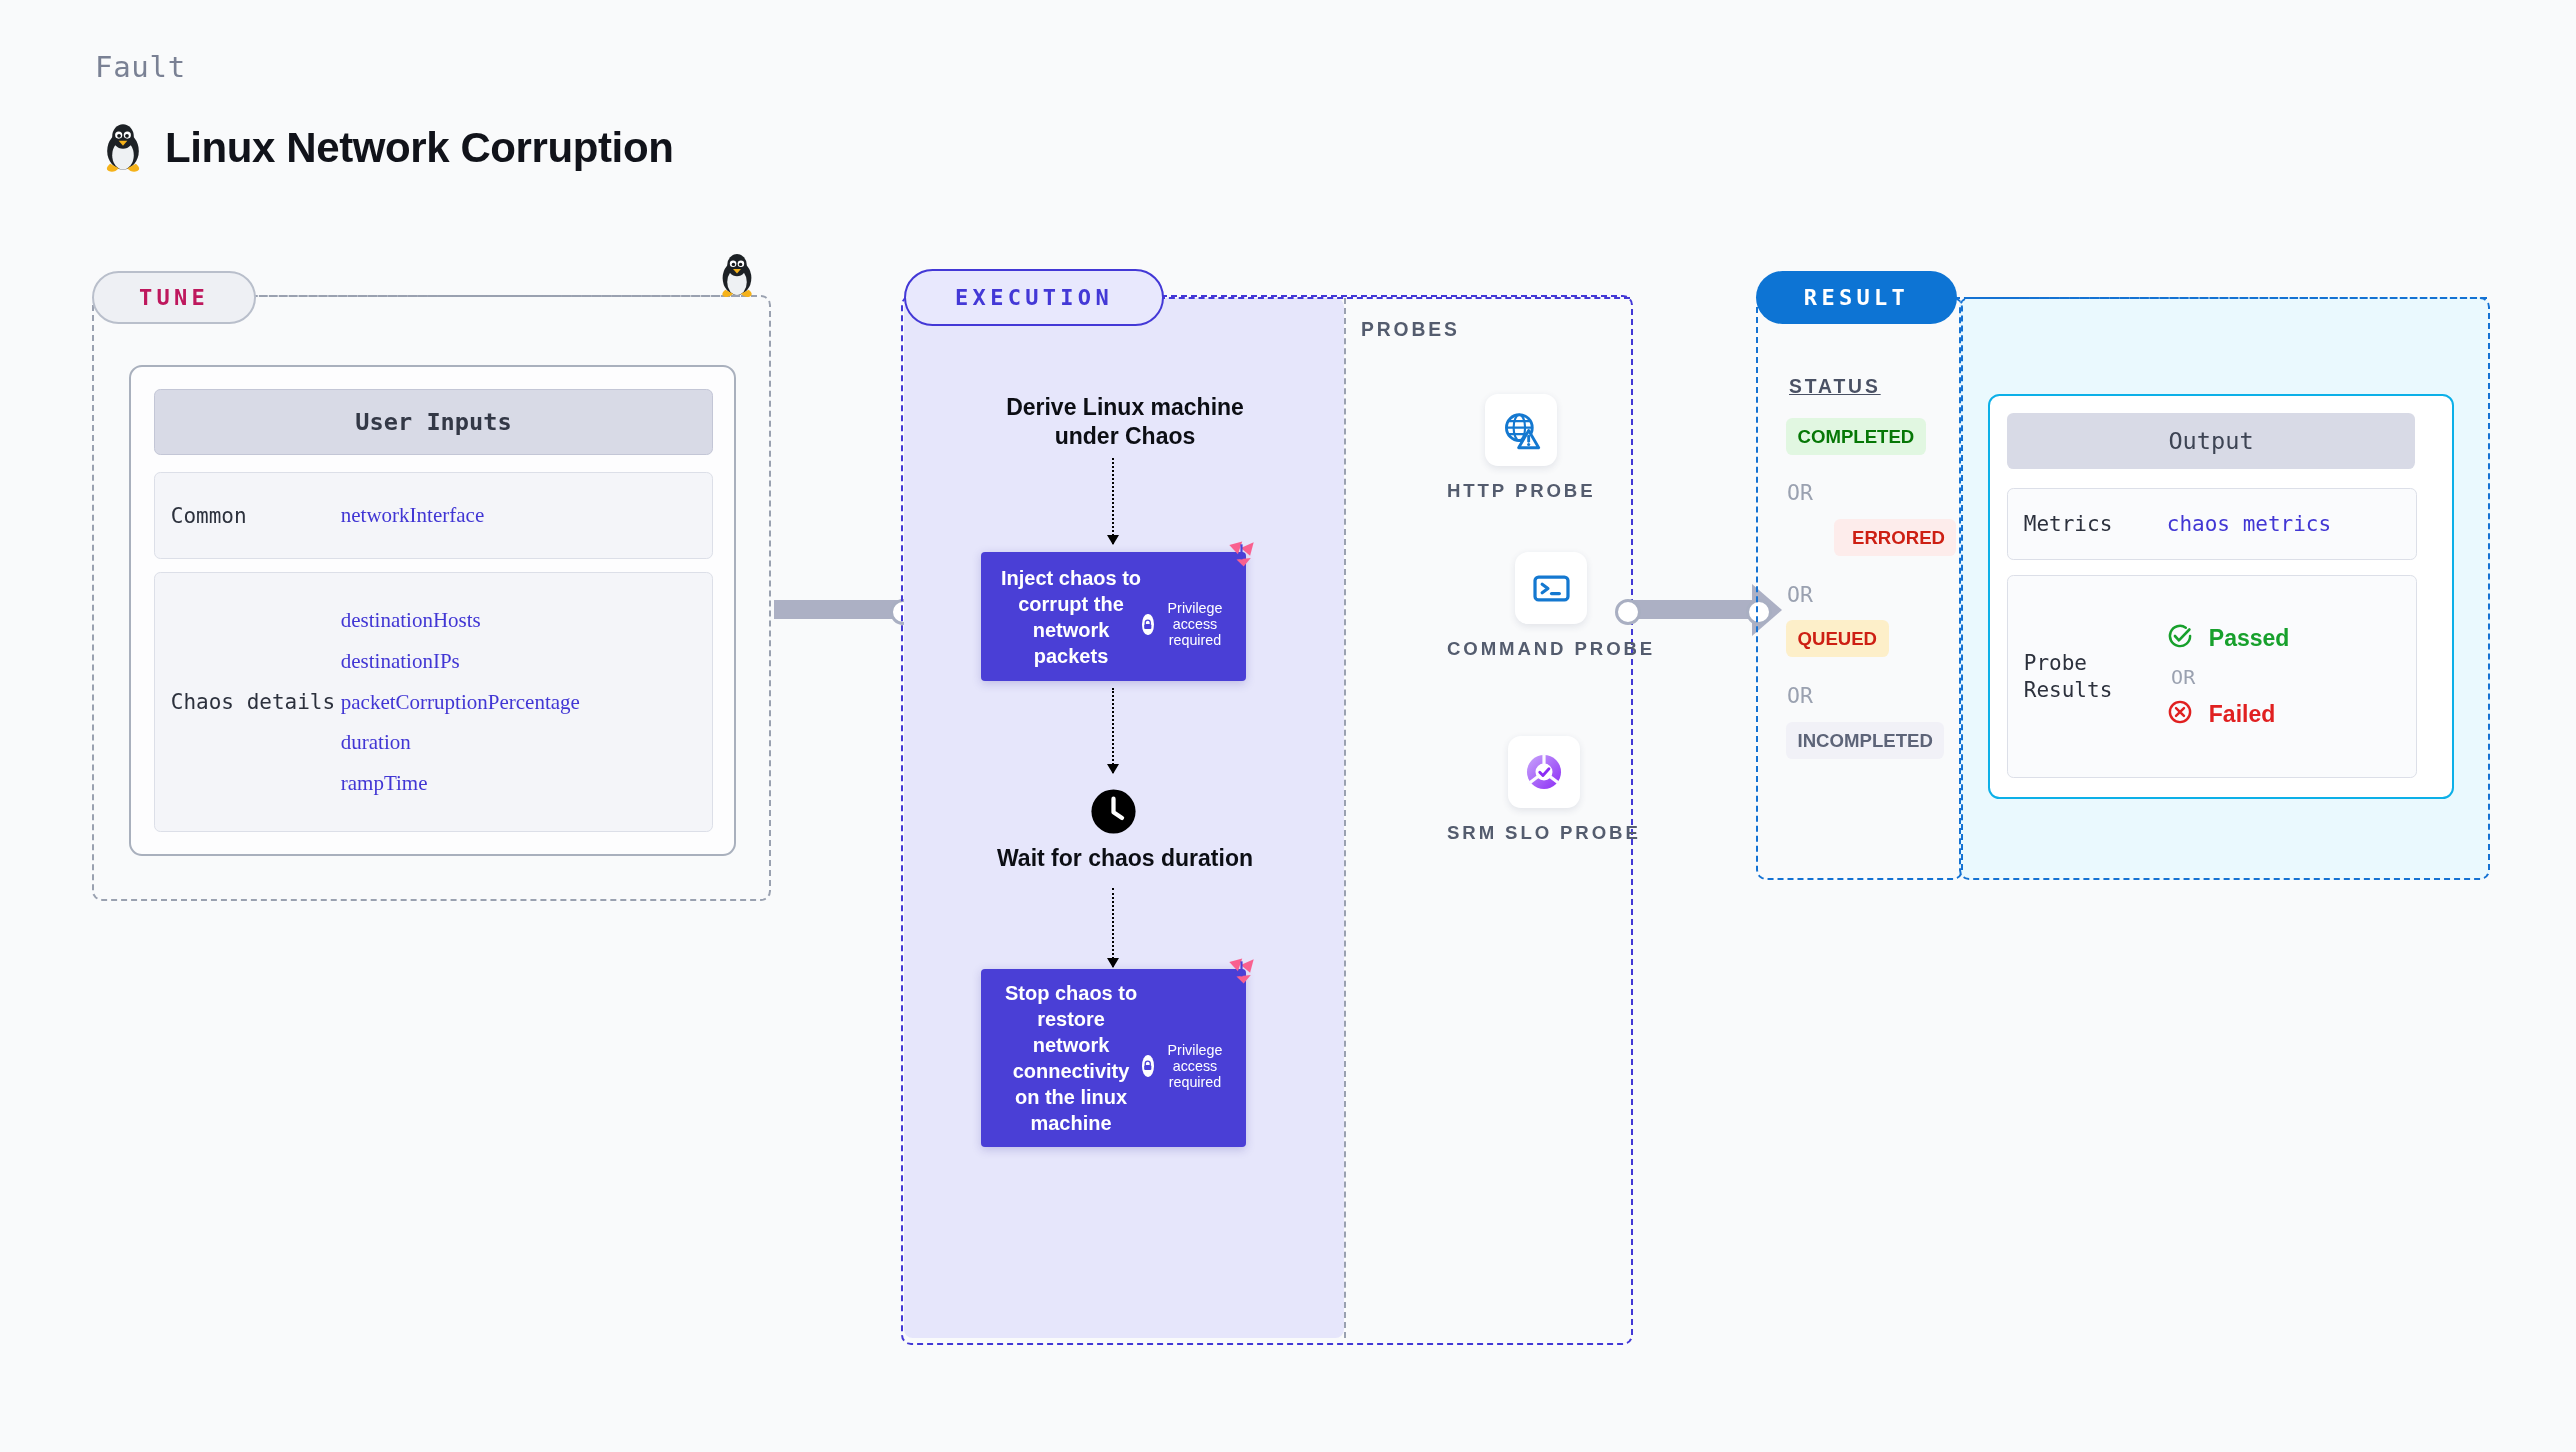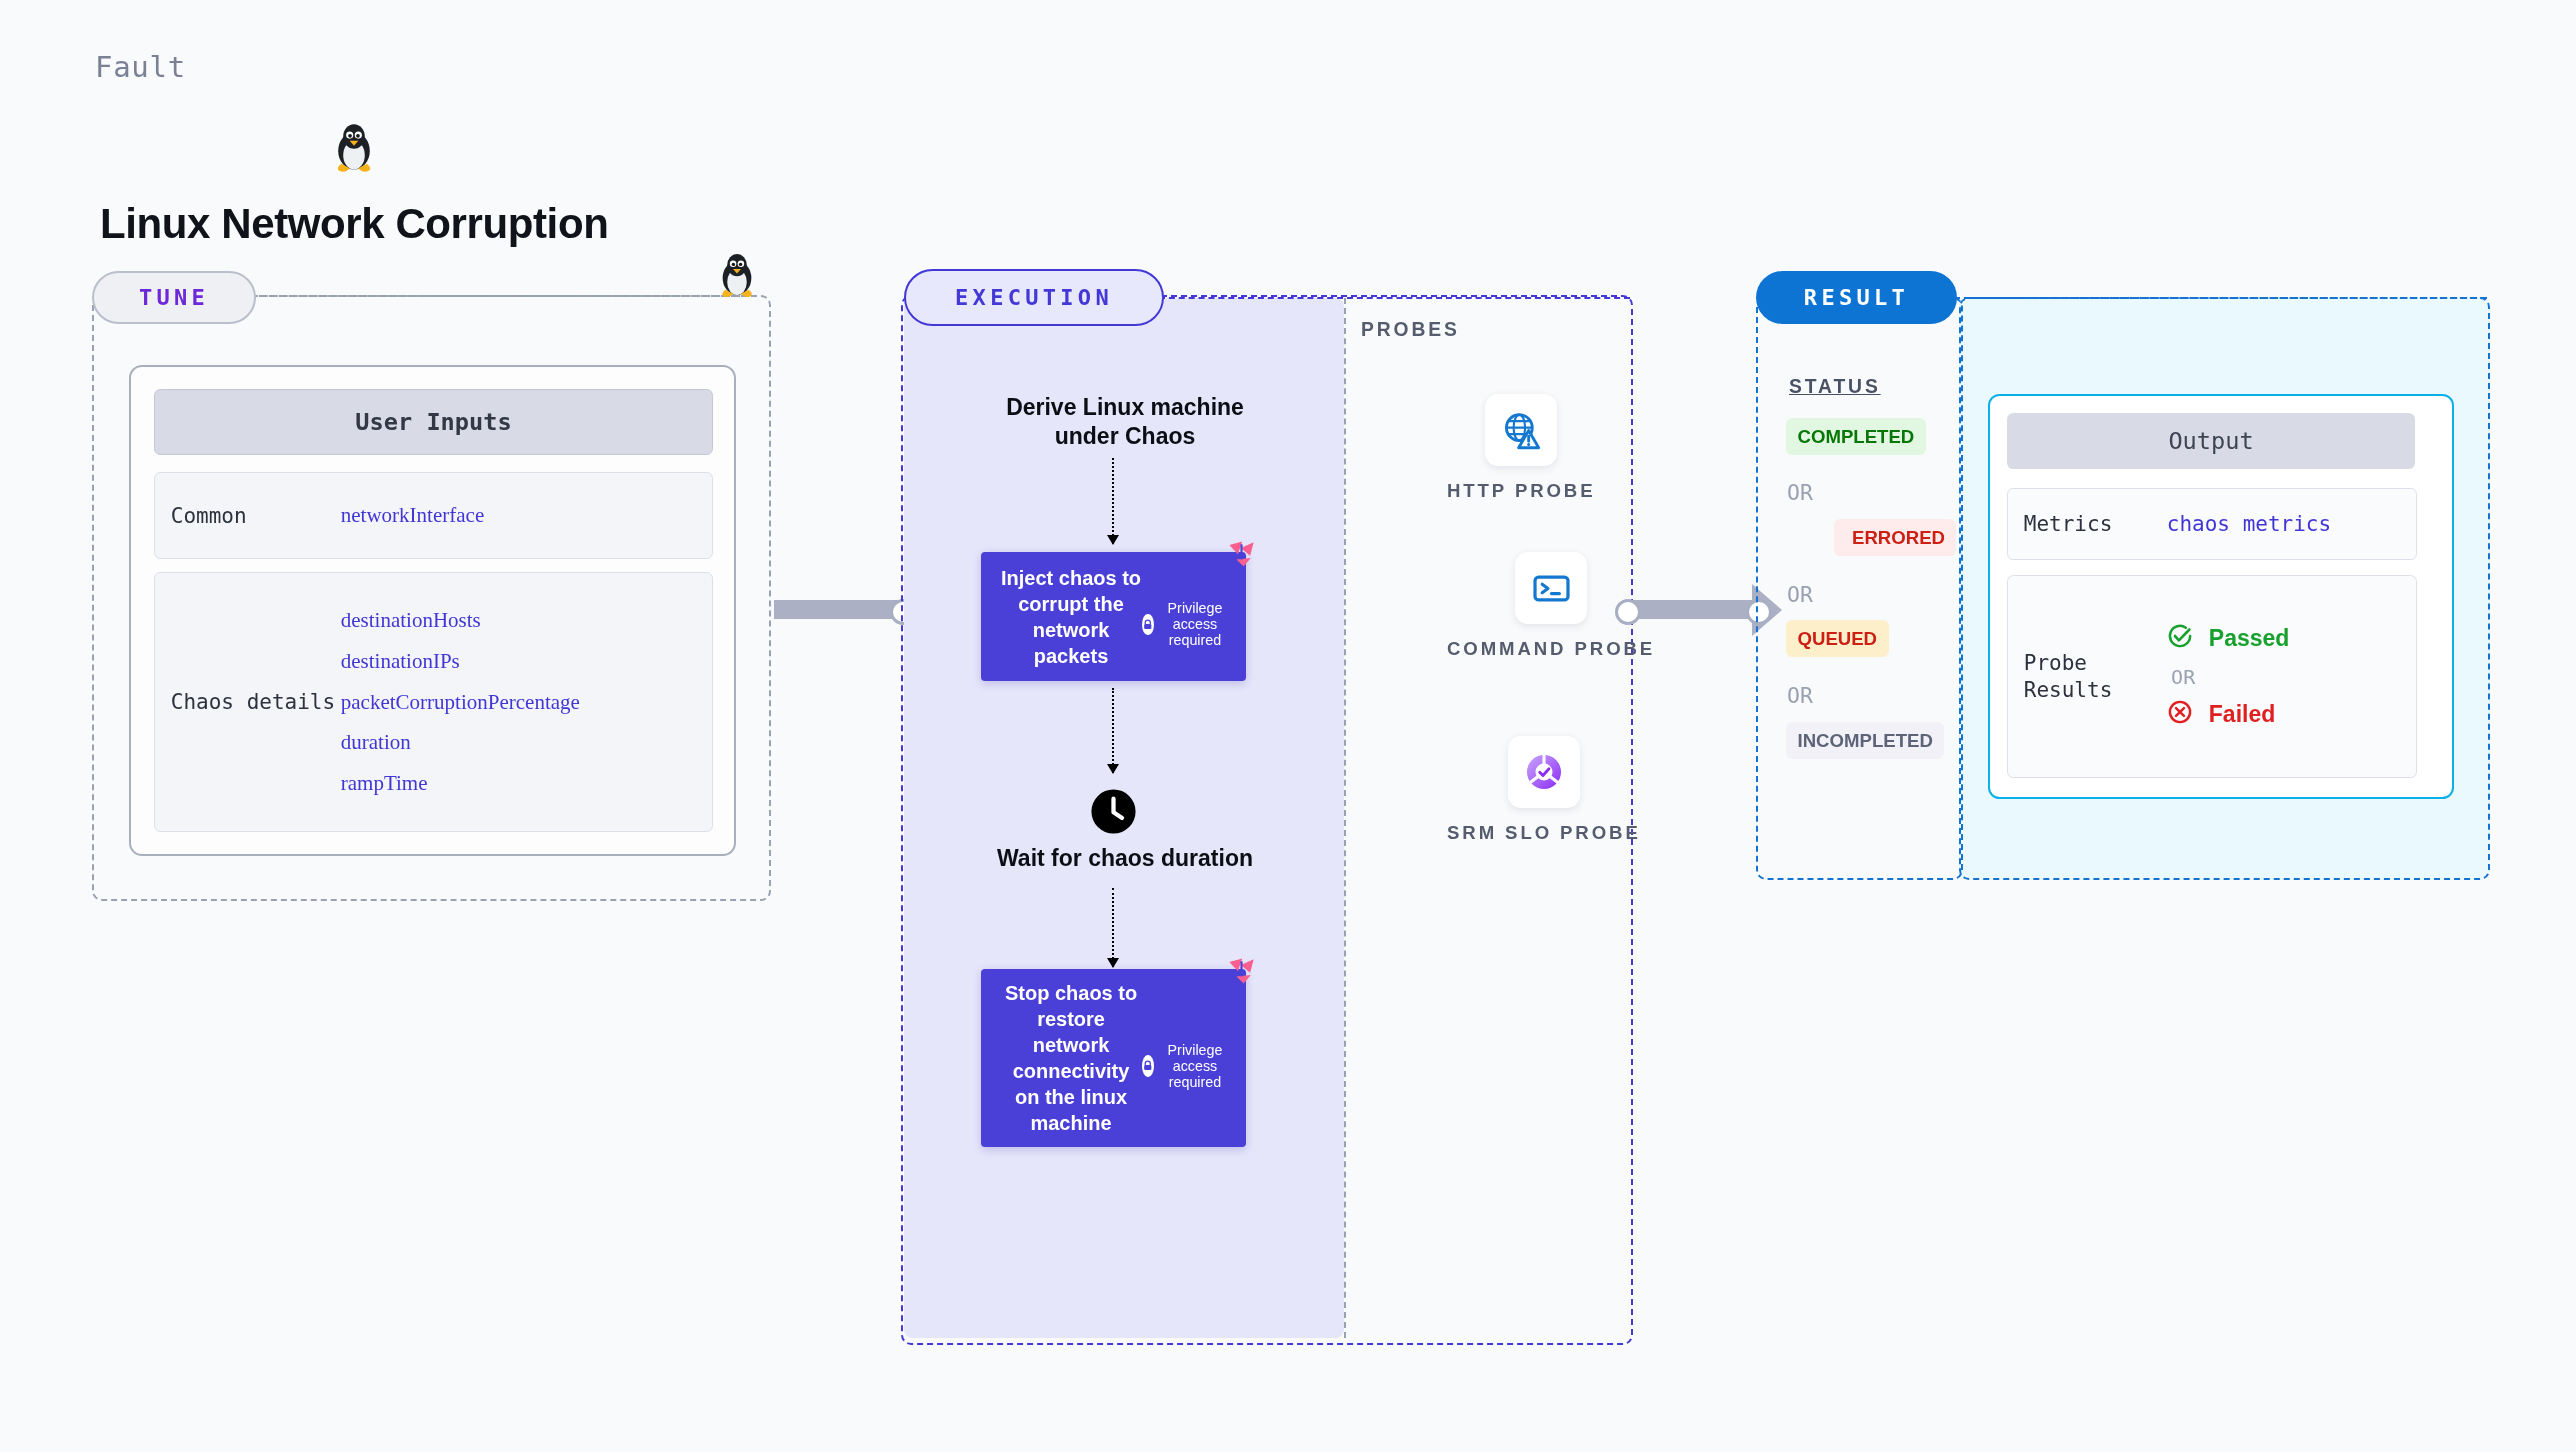--- a/index.html
+++ b/index.html
@@ -11,41 +11,41 @@
   }
 
   
   #fault-label{
     position:absolute;left:95px;top:50px;
     font-family:"DejaVu Sans Mono","Liberation Mono",monospace;
     font-size:29px;color:#7a8194;letter-spacing:0.7px;
   }
   #fault-title-row{
     position:absolute;left:100px;top:122px;
-    display:flex;align-items:center;gap:26px;flex-direction:column;
+    display:flex;align-items:center;gap:19px;
   }
   #fault-title{
     font-size:42px;font-weight:bold;color:#11131a;letter-spacing:-0.4px;
   }
 
   
   .penguin{display:block;}
 
   
   .panel-pill{
     position:absolute;display:flex;align-items:center;justify-content:center;
     border-radius:716px;font-family:"DejaVu Sans Mono","Liberation Mono",monospace;
     font-weight:bold;letter-spacing:4.3px;font-size:22px;z-index:6;
   }
   .dashed-box{position:absolute;border-radius:10px;}
 
   
   #tune-pill{
     left:92px;top:271px;width:160px;height:49px;
-    background:#eef0f4;border:2.1px solid #b9bfcb;color:#6d28d9;
+    background:#eef0f4;border:2.1px solid #b9bfcb;color:#be185d;
   }
   #tune-box{
     left:92px;top:295px;width:675px;height:602px;
     border:2.5px dashed #9aa1b0;
   }
   #tune-card{
     position:absolute;left:129px;top:365px;width:603px;height:487px;
     background:#fdfdfe;border:2.5px solid #a9b0bd;border-radius:13px;
   }
   #user-inputs-header{

